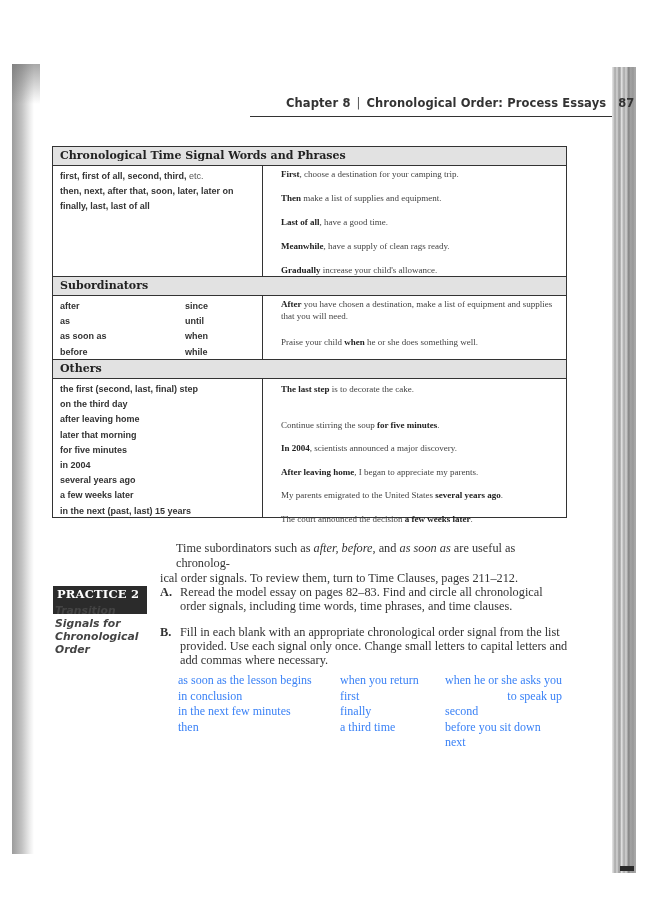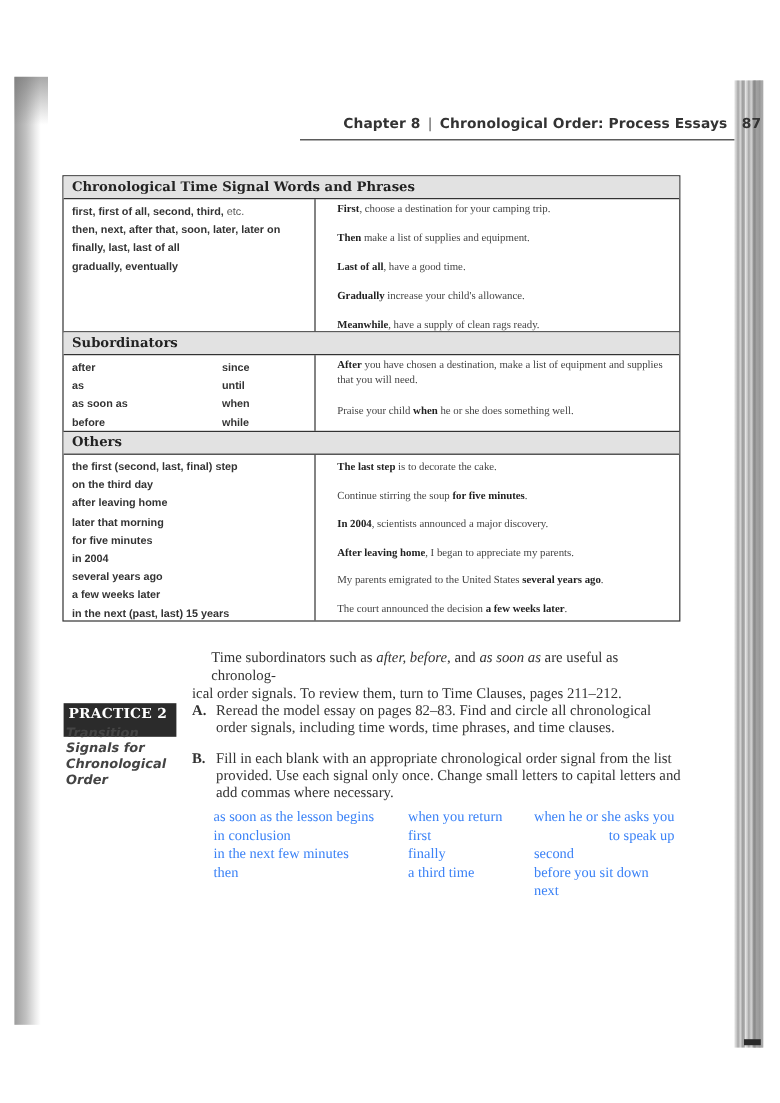--- a/index.html
+++ b/index.html
@@ -63,28 +63,27 @@
 <div class="head-rule"></div>
 
 <div class="tbl">
 
   <div class="sec-head">Chronological Time Signal Words and Phrases</div>
   <div class="sec-body" style="height:110px;">
     <div class="col-l">
       <div class="lw"><span>first, first of all, second, third, </span><span class="etc">etc.</span></div>
       <div class="lw">then, next, after that, soon, later, later on</div>
       <div class="lw">finally, last, last of all</div>
-      <div class="lw">gradually, eventually</div>
     </div>
     <div class="col-r">
       <div class="ex"><b>First</b><span>, choose a destination for your camping trip.</span></div>
       <div class="ex"><b>Then</b><span> make a list of supplies and equipment.</span></div>
       <div class="ex"><b>Last of all</b><span>, have a good time.</span></div>
+      <div class="ex"><b>Meanwhile</b><span>, have a supply of clean rags ready.</span></div>
       <div class="ex"><b>Gradually</b><span> increase your child's allowance.</span></div>
-      <div class="ex"><b>Meanwhile</b><span>, have a supply of clean rags ready.</span></div>
     </div>
   </div>
 
   <div class="sec-head">Subordinators</div>
   <div class="sec-body" style="height:63px;">
     <div class="col-l grid2">
       <div class="lw">after</div>
       <div class="lw">since</div>
       <div class="lw">as</div>
       <div class="lw">until</div>
@@ -106,21 +105,21 @@
       <div class="lw">on the third day</div>
       <div class="lw">after leaving home</div>
       <div class="lw">later that morning</div>
       <div class="lw">for five minutes</div>
       <div class="lw">in 2004</div>
       <div class="lw">several years ago</div>
       <div class="lw">a few weeks later</div>
       <div class="lw">in the next (past, last) 15 years</div>
     </div>
     <div class="col-r" style="padding-top:5px;">
-      <div class="ex" style="margin-bottom:12px;"><b>The last step</b><span> is to decorate the cake.</span></div>
+      <div class="ex" style="margin-bottom:24px;"><b>The last step</b><span> is to decorate the cake.</span></div>
       <div class="ex" style="margin-bottom:12px;"><span>Continue stirring the soup </span><b>for five minutes</b><span>.</span></div>
       <div class="ex" style="margin-bottom:12px;"><b>In 2004</b><span>, scientists announced a major discovery.</span></div>
       <div class="ex" style="margin-bottom:12px;"><b>After leaving home</b><span>, I began to appreciate my parents.</span></div>
       <div class="ex" style="margin-bottom:12px;"><span>My parents emigrated to the United States </span><b>several years ago</b><span>.</span></div>
       <div class="ex"><span>The court announced the decision </span><b>a few weeks later</b><span>.</span></div>
     </div>
   </div>
 </div>
 
 <div class="para">

